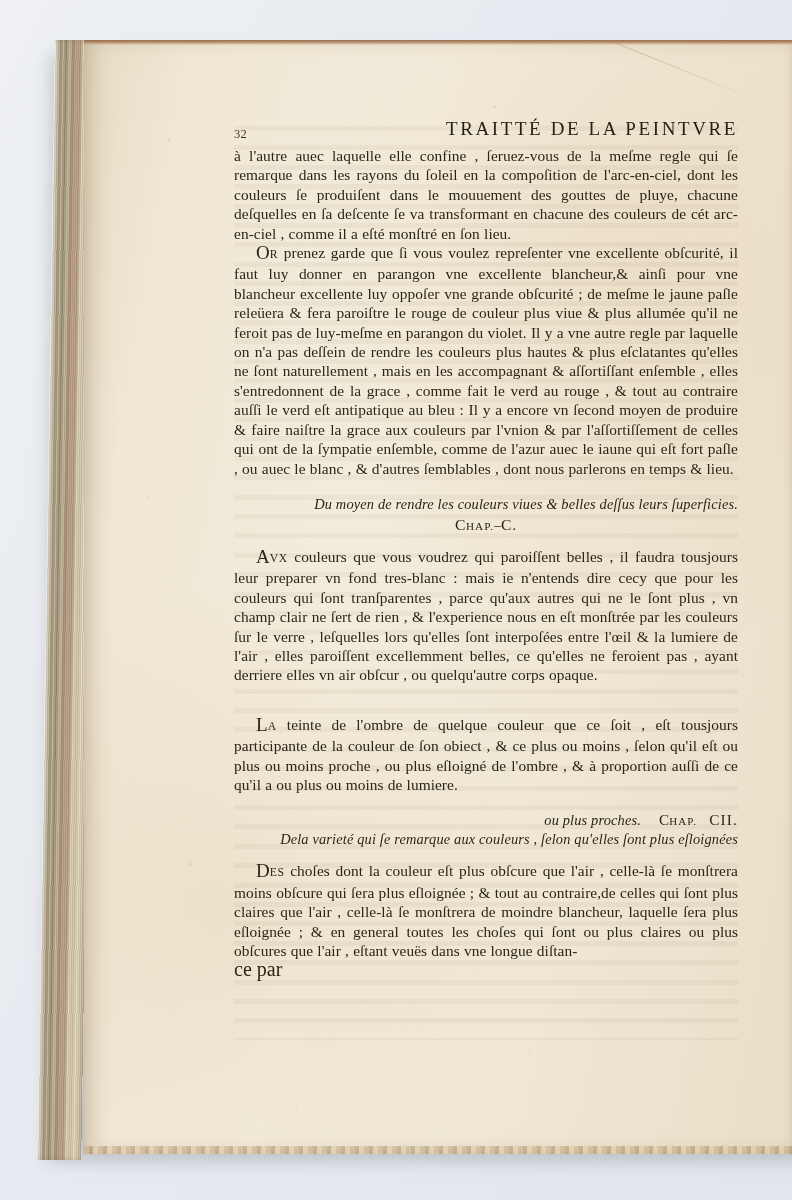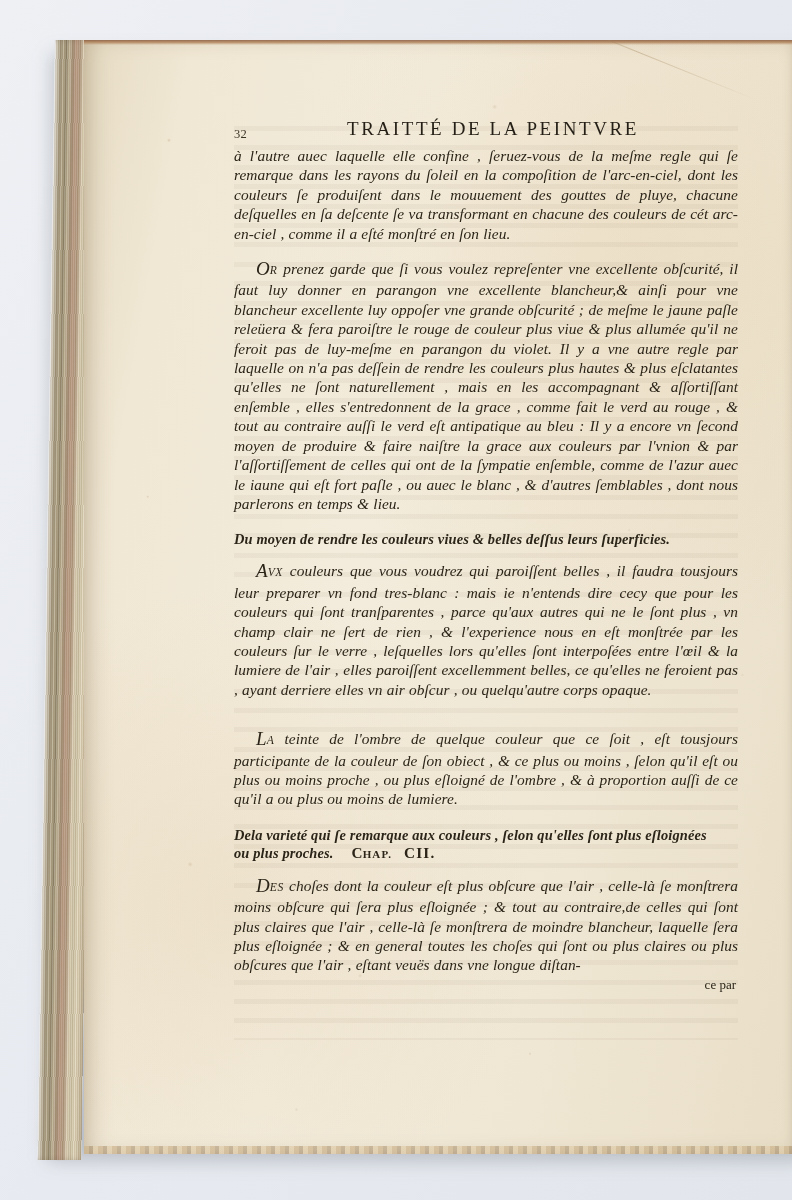--- a/index.html
+++ b/index.html
@@ -118,56 +118,54 @@
     color:#2b2519;
   }
 
   
   .runhead{position:relative;height:26px;margin-bottom:2px;}
   .folio{
     position:absolute;left:0;top:9px;
     font-size:12.5px;letter-spacing:.3px;color:#3b3326;
   }
   .head-title{
-    text-align:center;font-size:19px;
+    text-align:right;font-size:19px;
     letter-spacing:2.6px;color:#241f16;
     padding-left:14px;white-space:nowrap;
   }
 
   
   p.body{
     margin:0;
     font-size:15.4px;
     line-height:19.4px;
     text-align:justify;
     text-align-last:left;
     -webkit-hyphens:none;hyphens:none;
     letter-spacing:.05px;
     word-spacing:.3px;
-    font-style:italic;
   }
   p.body.ind{text-indent:22px;}
-  p.body + p.body{margin-top:16px;}
+  p.body + p.body{margin-top:0;}
   .gap-m{height:13px;}
   .gap-l{height:17px;}
 
   
   .opencap{font-size:19px;line-height:0;vertical-align:-1px;}
   .smallcap{font-size:11.6px;letter-spacing:.6px;}
 
   
   .chap-title{
     font-style:italic;
     font-size:14.4px;
     line-height:18px;
-    text-align:left;
+    text-align:right;
     letter-spacing:.15px;
     color:#2b2519;
     margin:0;
-    font-weight:bold;
   }
   .chap-num{
     text-align:center;
     font-size:13.6px;
     letter-spacing:.4px;
     margin:3px 0 0 0;
     color:#241f16;
   }
   .chap-num .cw{font-size:15.6px;}
   .chap-num .cs{font-size:11.2px;letter-spacing:1.1px;}
@@ -175,21 +173,21 @@
   .chap-num .roman{font-size:15.6px;letter-spacing:.8px;}
 
   
   .inline-chap{font-style:normal;display:inline-block;margin-left:18px;}
   .inline-chap .cw{font-size:15.2px;}
   .inline-chap .cs{font-size:11px;letter-spacing:1.1px;}
   .inline-chap .roman{font-size:15.2px;letter-spacing:1.2px;margin-left:12px;}
 
   
   .catchword{
-    text-align:right;font-size:13px;line-height:19.4px;
+    font-size:20px;line-height:19.4px;
     padding-right:2px;color:#2b2519;
   }
 
   
   .showthrough{
     position:absolute;left:150px;top:80px;width:504px;height:920px;
     opacity:.055;pointer-events:none;
     background:repeating-linear-gradient(180deg,
       rgba(90,70,45,0) 0px,rgba(90,70,45,0) 6px,
       rgba(90,70,45,.9) 6px,rgba(90,70,45,.9) 11px,
@@ -220,36 +218,37 @@
         <div class="head-title">TRAITTÉ DE LA PEINTVRE</div>
       </div>
 
       <p class="body">à l'autre auec laquelle elle confine , ſeruez-vous de la meſme regle qui ſe remarque dans les rayons du ſoleil en la compoſition de l'arc-en-ciel, dont les couleurs ſe produiſent dans le mouuement des gouttes de pluye, chacune deſquelles en ſa deſcente ſe va transformant en chacune des couleurs de cét arc-en-ciel , comme il a eſté monſtré en ſon lieu.</p>
 
       <p class="body ind"><span class="opencap">O</span><span class="smallcap">R</span><span> prenez garde que ſi vous voulez repreſenter vne excellente obſcurité, il faut luy donner en parangon vne excellente blancheur,&amp; ainſi pour vne blancheur excellente luy oppoſer vne grande obſcurité ; de meſme le jaune paſle releüera &amp; fera paroiſtre le rouge de couleur plus viue &amp; plus allumée qu'il ne feroit pas de luy-meſme en parangon du violet. Il y a vne autre regle par laquelle on n'a pas deſſein de rendre les couleurs plus hautes &amp; plus eſclatantes qu'elles ne ſont naturellement , mais en les accompagnant &amp; aſſortiſſant enſemble , elles s'entredonnent de la grace , comme fait le verd au rouge , &amp; tout au contraire auſſi le verd eſt antipatique au bleu : Il y a encore vn ſecond moyen de produire &amp; faire naiſtre la grace aux couleurs par l'vnion &amp; par l'aſſortiſſement de celles qui ont de la ſympatie enſemble, comme de l'azur auec le iaune qui eſt fort paſle , ou auec le blanc , &amp; d'autres ſemblables , dont nous parlerons en temps &amp; lieu.</span></p>
 
       <div class="gap-l"></div>
 
       <p class="chap-title">Du moyen de rendre les couleurs viues &amp; belles deſſus leurs ſuperficies.</p>
+      <p class="chap-num"><span class="cw">C</span><span class="cs">HAP.</span><span class="dash">–</span><span class="roman">C.</span></p>
 
       <div class="gap-m"></div>
 
       <p class="body ind"><span class="opencap">A</span><span class="smallcap">VX</span><span> couleurs que vous voudrez qui paroiſſent belles , il faudra tousjours leur preparer vn fond tres-blanc : mais ie n'entends dire cecy que pour les couleurs qui ſont tranſparentes , parce qu'aux autres qui ne le ſont plus , vn champ clair ne ſert de rien , &amp; l'experience nous en eſt monſtrée par les couleurs ſur le verre , leſquelles lors qu'elles ſont interpoſées entre l'œil &amp; la lumiere de l'air , elles paroiſſent excellemment belles, ce qu'elles ne feroient pas , ayant derriere elles vn air obſcur , ou quelqu'autre corps opaque.</span></p>
 
       <div class="gap-l"></div>
 
 
       <div class="gap-m"></div>
 
       <p class="body ind"><span class="opencap">L</span><span class="smallcap">A</span><span> teinte de l'ombre de quelque couleur que ce ſoit , eſt tousjours participante de la couleur de ſon obiect , &amp; ce plus ou moins , ſelon qu'il eſt ou plus ou moins proche , ou plus eſloigné de l'ombre , &amp; à proportion auſſi de ce qu'il a ou plus ou moins de lumiere.</span></p>
 
       <div class="gap-l"></div>
 
+      <p class="chap-title"><span>ou plus proches.</span><span class="inline-chap"><span class="cw">C</span><span class="cs">HAP.</span><span class="roman">CII.</span></span></p>
       <p class="chap-title">Dela varieté qui ſe remarque aux couleurs , ſelon qu'elles ſont plus eſloignées</p>
-      <p class="chap-title"><span>ou plus proches.</span><span class="inline-chap"><span class="cw">C</span><span class="cs">HAP.</span><span class="roman">CII.</span></span></p>
 
       <div class="gap-m"></div>
 
       <p class="body ind"><span class="opencap">D</span><span class="smallcap">ES</span><span> choſes dont la couleur eſt plus obſcure que l'air , celle-là ſe monſtrera moins obſcure qui ſera plus eſloignée ; &amp; tout au contraire,de celles qui ſont plus claires que l'air , celle-là ſe monſtrera de moindre blancheur, laquelle ſera plus eſloignée ; &amp; en general toutes les choſes qui ſont ou plus claires ou plus obſcures que l'air , eſtant veuës dans vne longue diſtan-</span></p>
 
       <div class="catchword">ce par</div>
 
     </div>
   </div>
 </div>

